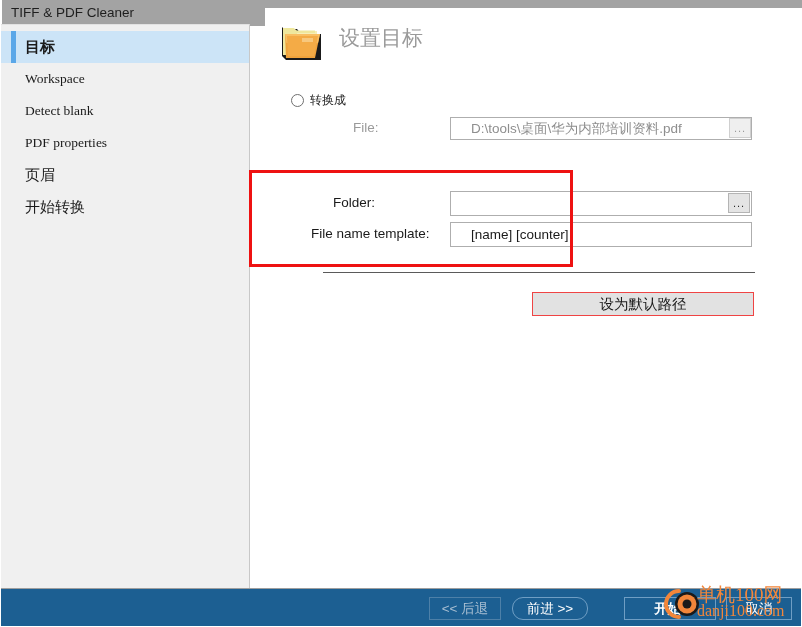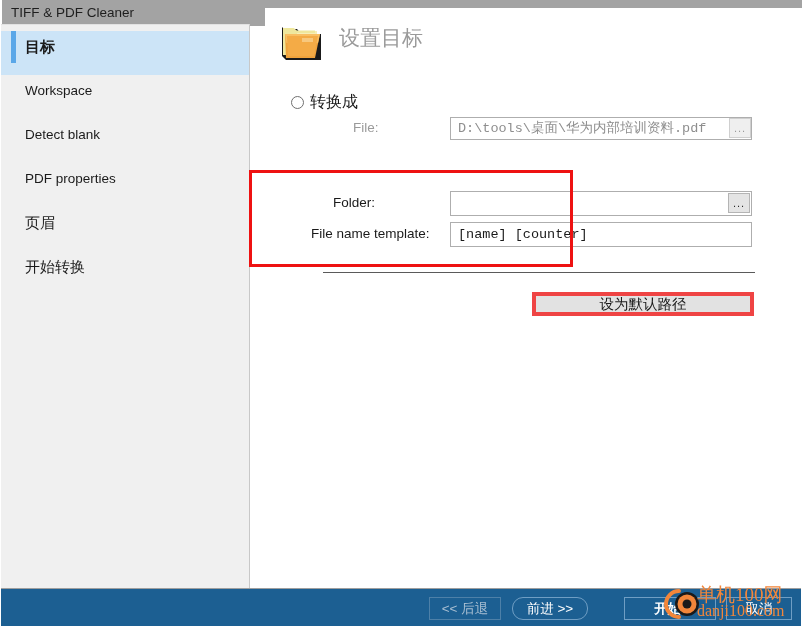--- a/index.html
+++ b/index.html
@@ -60,28 +60,29 @@
     left: 1px; top: 24px;
     width: 249px;
     height: 564px;
     background: #f0f0f0;
     border-right: 1px solid #c8c8c8;
     border-top: 1px solid #e2e2e2;
     box-sizing: border-box;
   }
   .nav-item {
     position: relative;
-    height: 44px;
+    height: 32px;
     line-height: 32px;
     padding-left: 24px;
     font-size: 13.5px;
     color: #1a1a1a;
     white-space: nowrap;
     cursor: default;
     box-sizing: border-box;
+    font-family: Liberation Serif, serif;
   }
   .nav-item.cjk { font-size: 15px; }
   .nav-item.selected {
     background: #cce4f7;
     font-weight: bold;
   }
   .nav-item.selected::before {
     content: "";
     position: absolute;
     left: 10px; top: 0;
@@ -136,44 +137,44 @@
   }
   .radio.checked::after {
     content: "";
     position: absolute;
     left: 2.5px; top: 2.5px;
     width: 6px; height: 6px;
     border-radius: 50%;
     background: #1e1e1e;
   }
   .radio-label { font-size: 13.5px; color: #1a1a1a; }
-  .radio-label.cjk { font-size: 16px; }
+  .radio-label.cjk { font-size: 12px; }
   .radio-label.focus {
     outline: 1px dotted #404040;
     outline-offset: 1px;
     padding: 0 1px;
   }
 
   
   .field-label {
     position: absolute;
     text-align: left;
     font-size: 13.5px;
     white-space: nowrap;
   }
   .field-label.muted { color: #9a9a9a; }
   .textbox {
     position: absolute;
     border: 1px solid #aeaeae;
     background: #ffffff;
     box-sizing: border-box;
-    font-family: Liberation Mono, monospace;
+    font-family: Liberation Sans, sans-serif;
     font-size: 13.5px;
     color: #1a1a1a;
-    padding: 0 7px;
+    padding: 0 20px;
     line-height: 20px;
     overflow: hidden;
     white-space: nowrap;
   }
   .textbox.readonly { color: #8e8e8e; background: #ffffff; }
   .browse-btn {
     position: absolute;
     width: 22px; height: 20px;
     border: 1px solid #b4b4b4;
     background: #e4e4e4;
@@ -188,21 +189,21 @@
   }
   .browse-btn.dim { color: #9a9a9a; background: #efefef; border-color: #cfcfcf; }
 
   .divider {
     position: absolute;
     height: 0;
     border-top: 1px solid #5a5a5a;
   }
   .gray-button {
     position: absolute;
-    border: 4px solid #ef4444;
+    border: 1px solid #ef4444;
     background: #e2e2e2;
     box-sizing: border-box;
     display: flex;
     align-items: center;
     justify-content: center;
     font-size: 14.5px;
     color: #1a1a1a;
     cursor: default;
     white-space: nowrap;
   }

